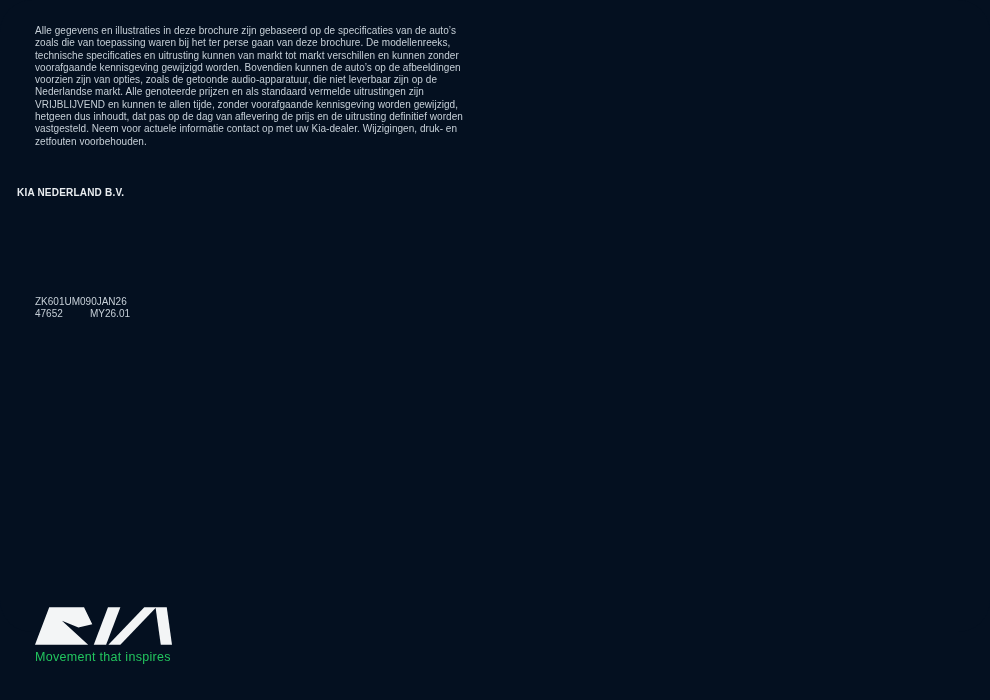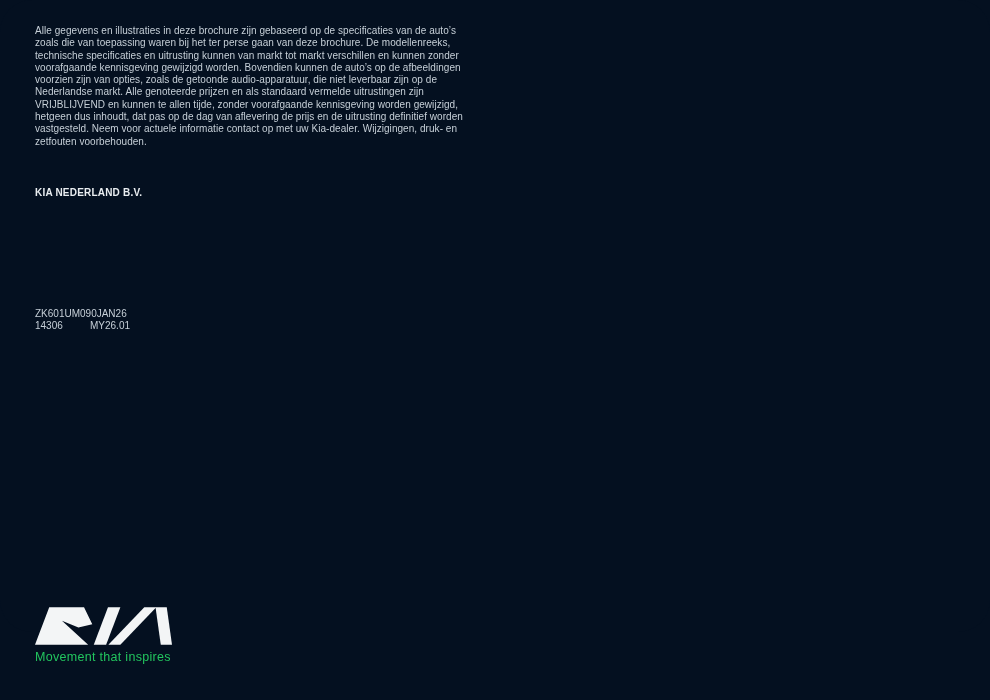--- a/index.html
+++ b/index.html
@@ -24,39 +24,38 @@
     top: 25px;
     width: 520px;
     margin: 0;
     font-size: 10px;
     line-height: 12.3px;
     letter-spacing: 0.05px;
     white-space: pre-line;
   }
   .company {
     position: absolute;
-    left: 35px;
+    left: 17px;
     top: 187px;
     font-size: 10px;
     line-height: 12.3px;
   }
   .company-name {
     font-weight: bold;
     letter-spacing: 0.2px;
   }
   .company-address {
     white-space: pre-line;
   }
   .codes {
     position: absolute;
     left: 35px;
     top: 296px;
     font-size: 10px;
     line-height: 12.3px;
-    margin-top: 12px;
   }
   .code-col-left {
     display: inline-block;
     width: 55px;
   }
   .brand {
     position: absolute;
     left: 35px;
     top: 607px;
   }
@@ -88,21 +87,21 @@
 vastgesteld. Neem voor actuele informatie contact op met uw Kia-dealer. Wijzigingen, druk- en
 zetfouten voorbehouden.</p>
 
   <div class="company">
     <div class="company-name" style="color: rgb(233, 237, 240);">KIA NEDERLAND B.V.</div>
   </div>
 
   <div class="codes">
     <div>ZK601UM090JAN26</div>
     <div>
-      <span class="code-col-left">14306</span><span>MY26.01</span>
+      <span class="code-col-left">47652</span><span>MY26.01</span>
     </div>
   </div>
 
   <div class="brand" style="color: #22c55e;">
     <svg class="kia-logo" viewBox="0 0 366 100" xmlns="http://www.w3.org/2000/svg" aria-hidden="true">
       <g class="logo-fill" fill="#f3f5f6">
         <path d="M38 0 L131 0 L153 45 L116 54 L72 36 L142 100 L0 100 Z"></path>
         <path d="M195 0 L228 0 L190 100 L157 100 Z"></path>
         <path d="M292 0 L324 0 L228 100 L196 100 Z"></path>
         <path d="M322 0 L352 0 L366 100 L336 100 Z"></path>

